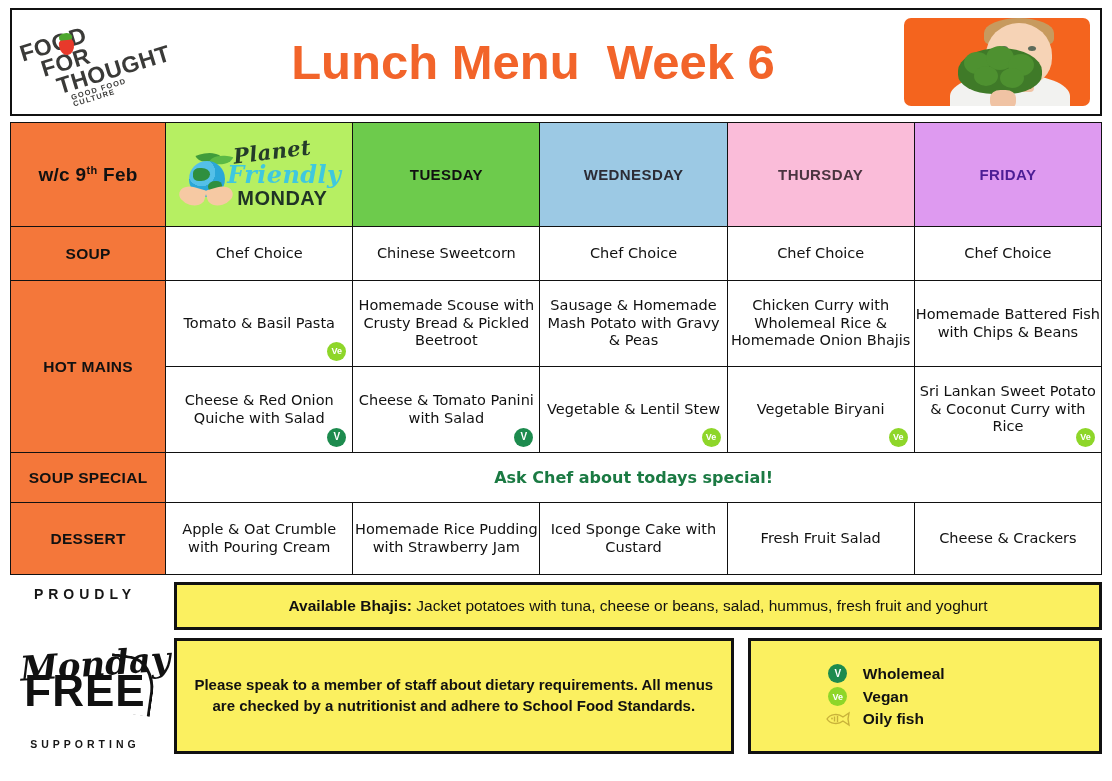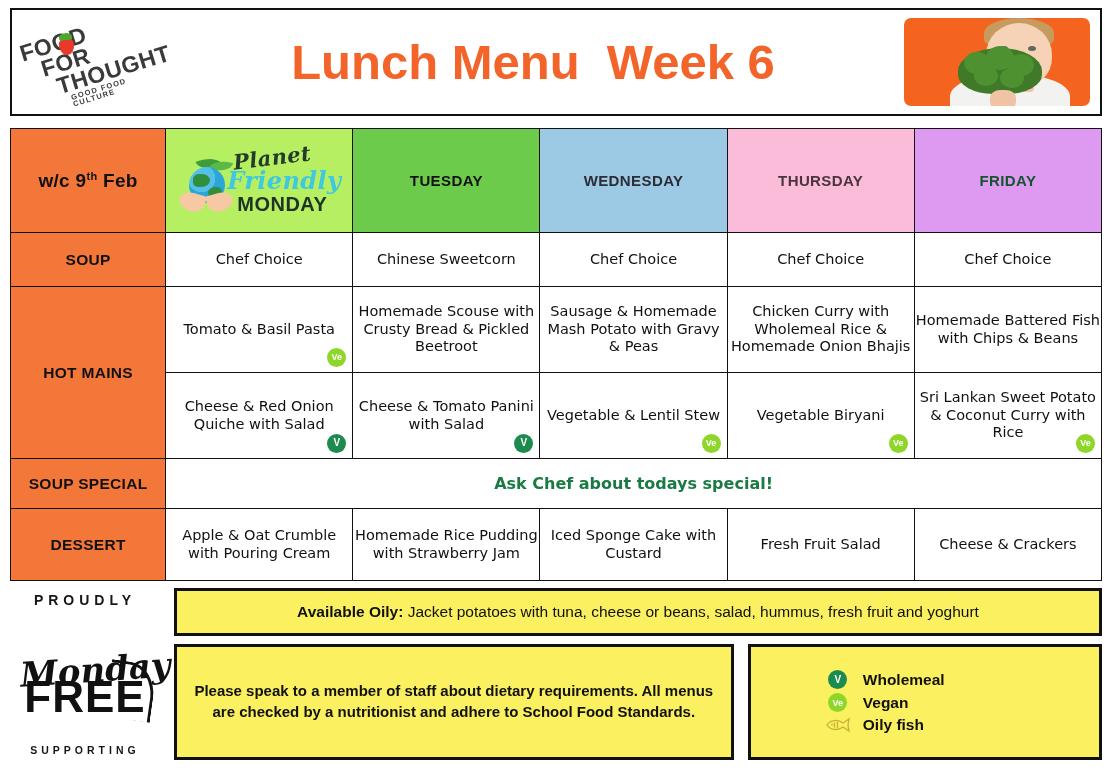--- a/index.html
+++ b/index.html
@@ -81,38 +81,38 @@
   .hero .broc {
     position: absolute; left: 54px; top: 30px; width: 84px; height: 46px;
     background: #3f7a28; border-radius: 50% 50% 42% 42%;
   }
   .hero .broc b {
     position: absolute; background: #4e9130; border-radius: 50%; display: block;
   }
   .hero .hand { position:absolute; left:86px; bottom:-4px; width:26px; height:20px; background:#f0c3a4; border-radius:40%;}
 
   
-  .menu { width: 100%; border-collapse: collapse; table-layout: fixed; margin-top: 12px; }
+  .menu { width: 100%; border-collapse: collapse; table-layout: fixed; margin-top: 6px; }
   .menu td, .menu th { border: 1.5px solid #111; padding: 0; }
   col.rowlab { width: 155px; }
   col.day { width: 187px; }
 
   .rowlabel {
     background: #f4773a; text-align: center; font-weight: 700;
     font-size: 15.5px; color: #111; letter-spacing: .3px;
   }
   .wc { font-size: 19px; font-weight: 700; }
   .wc sup { font-size: 11px; }
 
   .dayhead { text-align: center; font-weight: 700; font-size: 15px; color: #2c2c35; height: 104px; letter-spacing:.4px;}
   .d-mon { background: #b6ef62; }
   .d-tue { background: #6dcb4c; color:#111; }
   .d-wed { background: #9cc9e4; }
   .d-thu { background: #fabcd9; color:#4a3440;}
-  .d-fri { background: #de9af0; color:#14532d;}
+  .d-fri { background: #de9af0; color:#4c1d95;}
 
   
   .pfm { position: relative; height: 100%; display:flex; align-items:center; justify-content:center; }
   .pfm-inner { position: relative; width: 176px; height: 76px; }
   .globe-wrap { position:absolute; left: 6px; top: 16px; width: 56px; height: 54px; }
   .globe { position:absolute; left: 12px; top: 8px; width: 36px; height: 36px; border-radius: 50%;
            background: radial-gradient(circle at 35% 32%, #54c0e8 0 40%, #2aa7d8 41% 100%); overflow:hidden;}
   .globe::before { content:""; position:absolute; left:4px; top:7px; width:17px; height:13px; background:#2f8f3f; border-radius:44% 56% 60% 40%;}
   .globe::after { content:""; position:absolute; left:19px; top:20px; width:14px; height:12px; background:#2f8f3f; border-radius:50% 40% 45% 55%;}
   .leafA { position:absolute; left: 20px; top: -2px; width: 24px; height: 13px; background:#3f9c3a; border-radius: 0 100% 0 100%; transform: rotate(-22deg);}
@@ -338,21 +338,21 @@
         <div class="mfm-script">Monday</div>
         <div class="mfm-free">FREE</div>
         <div class="mfm-swash"></div>
         <div class="mfm-arc-bot">SUPPORTING</div>
       </div>
     </div>
 
     <div class="notes">
 
       <div class="yellow daily">
-        <span><b>Available Oily:</b><span> Jacket potatoes with tuna, cheese or beans, salad, hummus, fresh fruit and yoghurt</span></span>
+        <span><b>Available Bhajis:</b><span> Jacket potatoes with tuna, cheese or beans, salad, hummus, fresh fruit and yoghurt</span></span>
       </div>
 
       <div class="notes-row">
         <div class="yellow dietary">Please speak to a member of staff about dietary requirements. All menus are checked by a nutritionist and adhere to School Food Standards.</div>
 
         <div class="yellow key">
           <div class="key-row">
             <span class="key-icon">
               <span class="kbadge v">V</span>
             </span>

